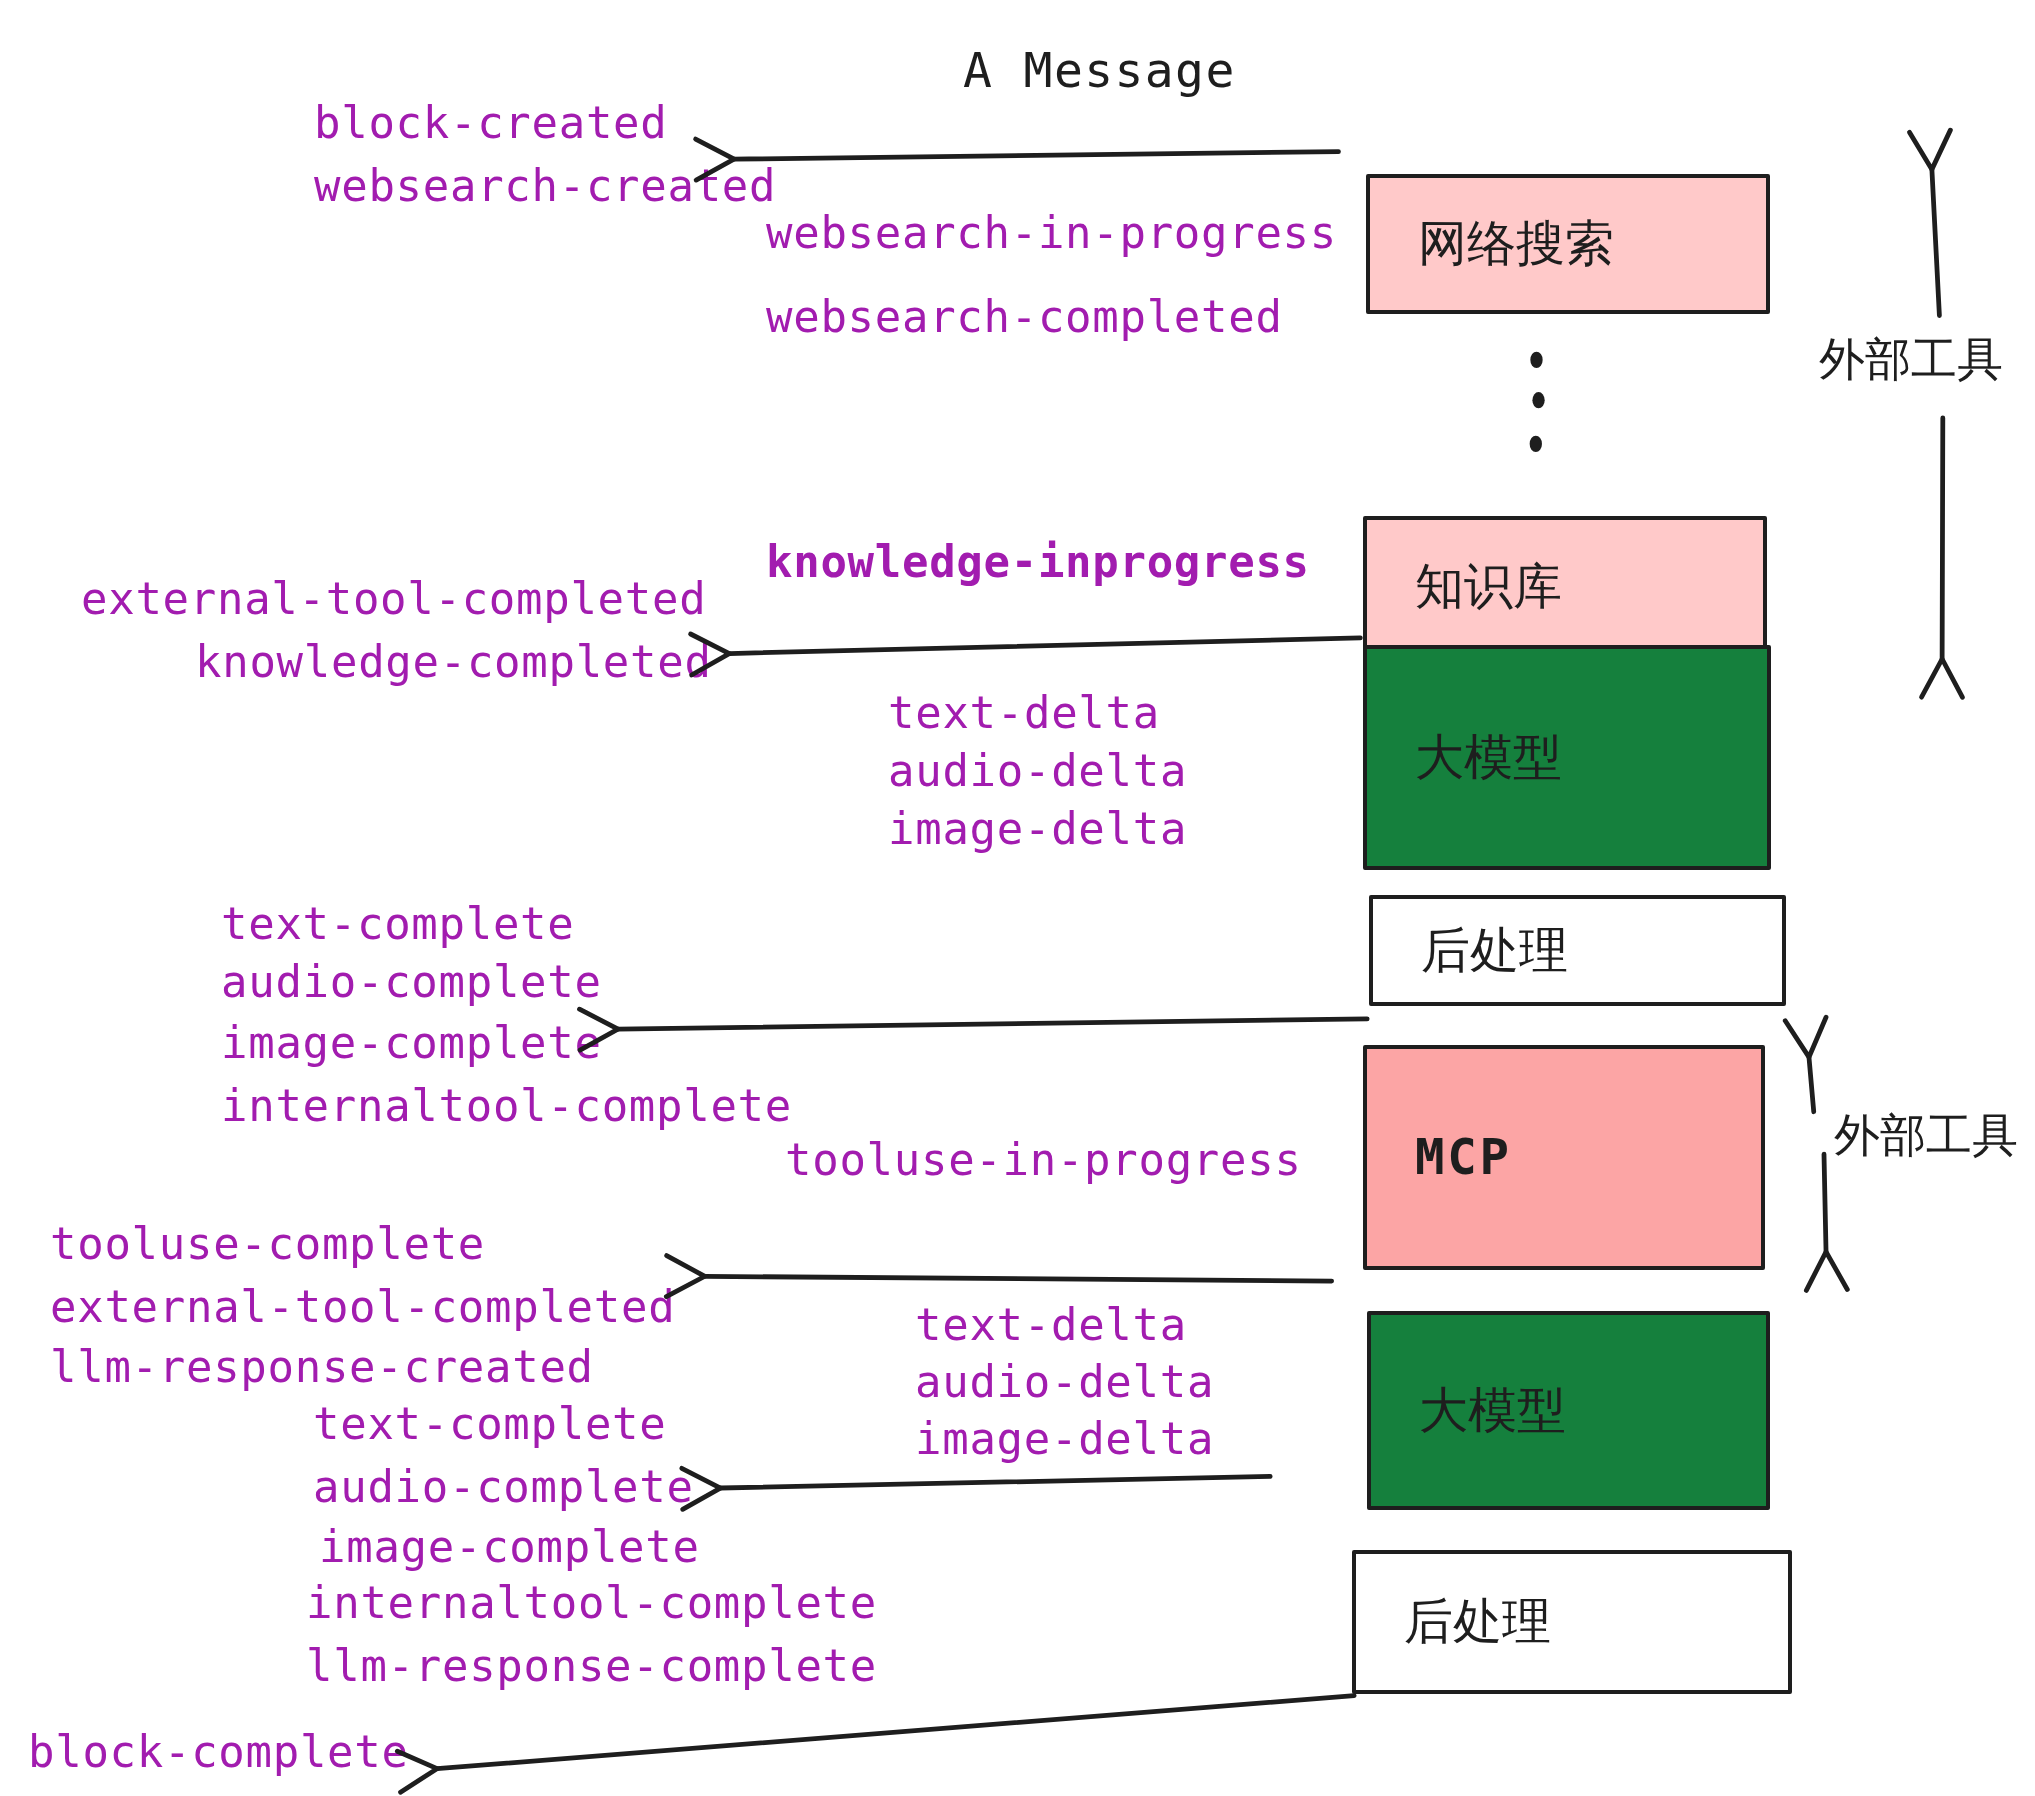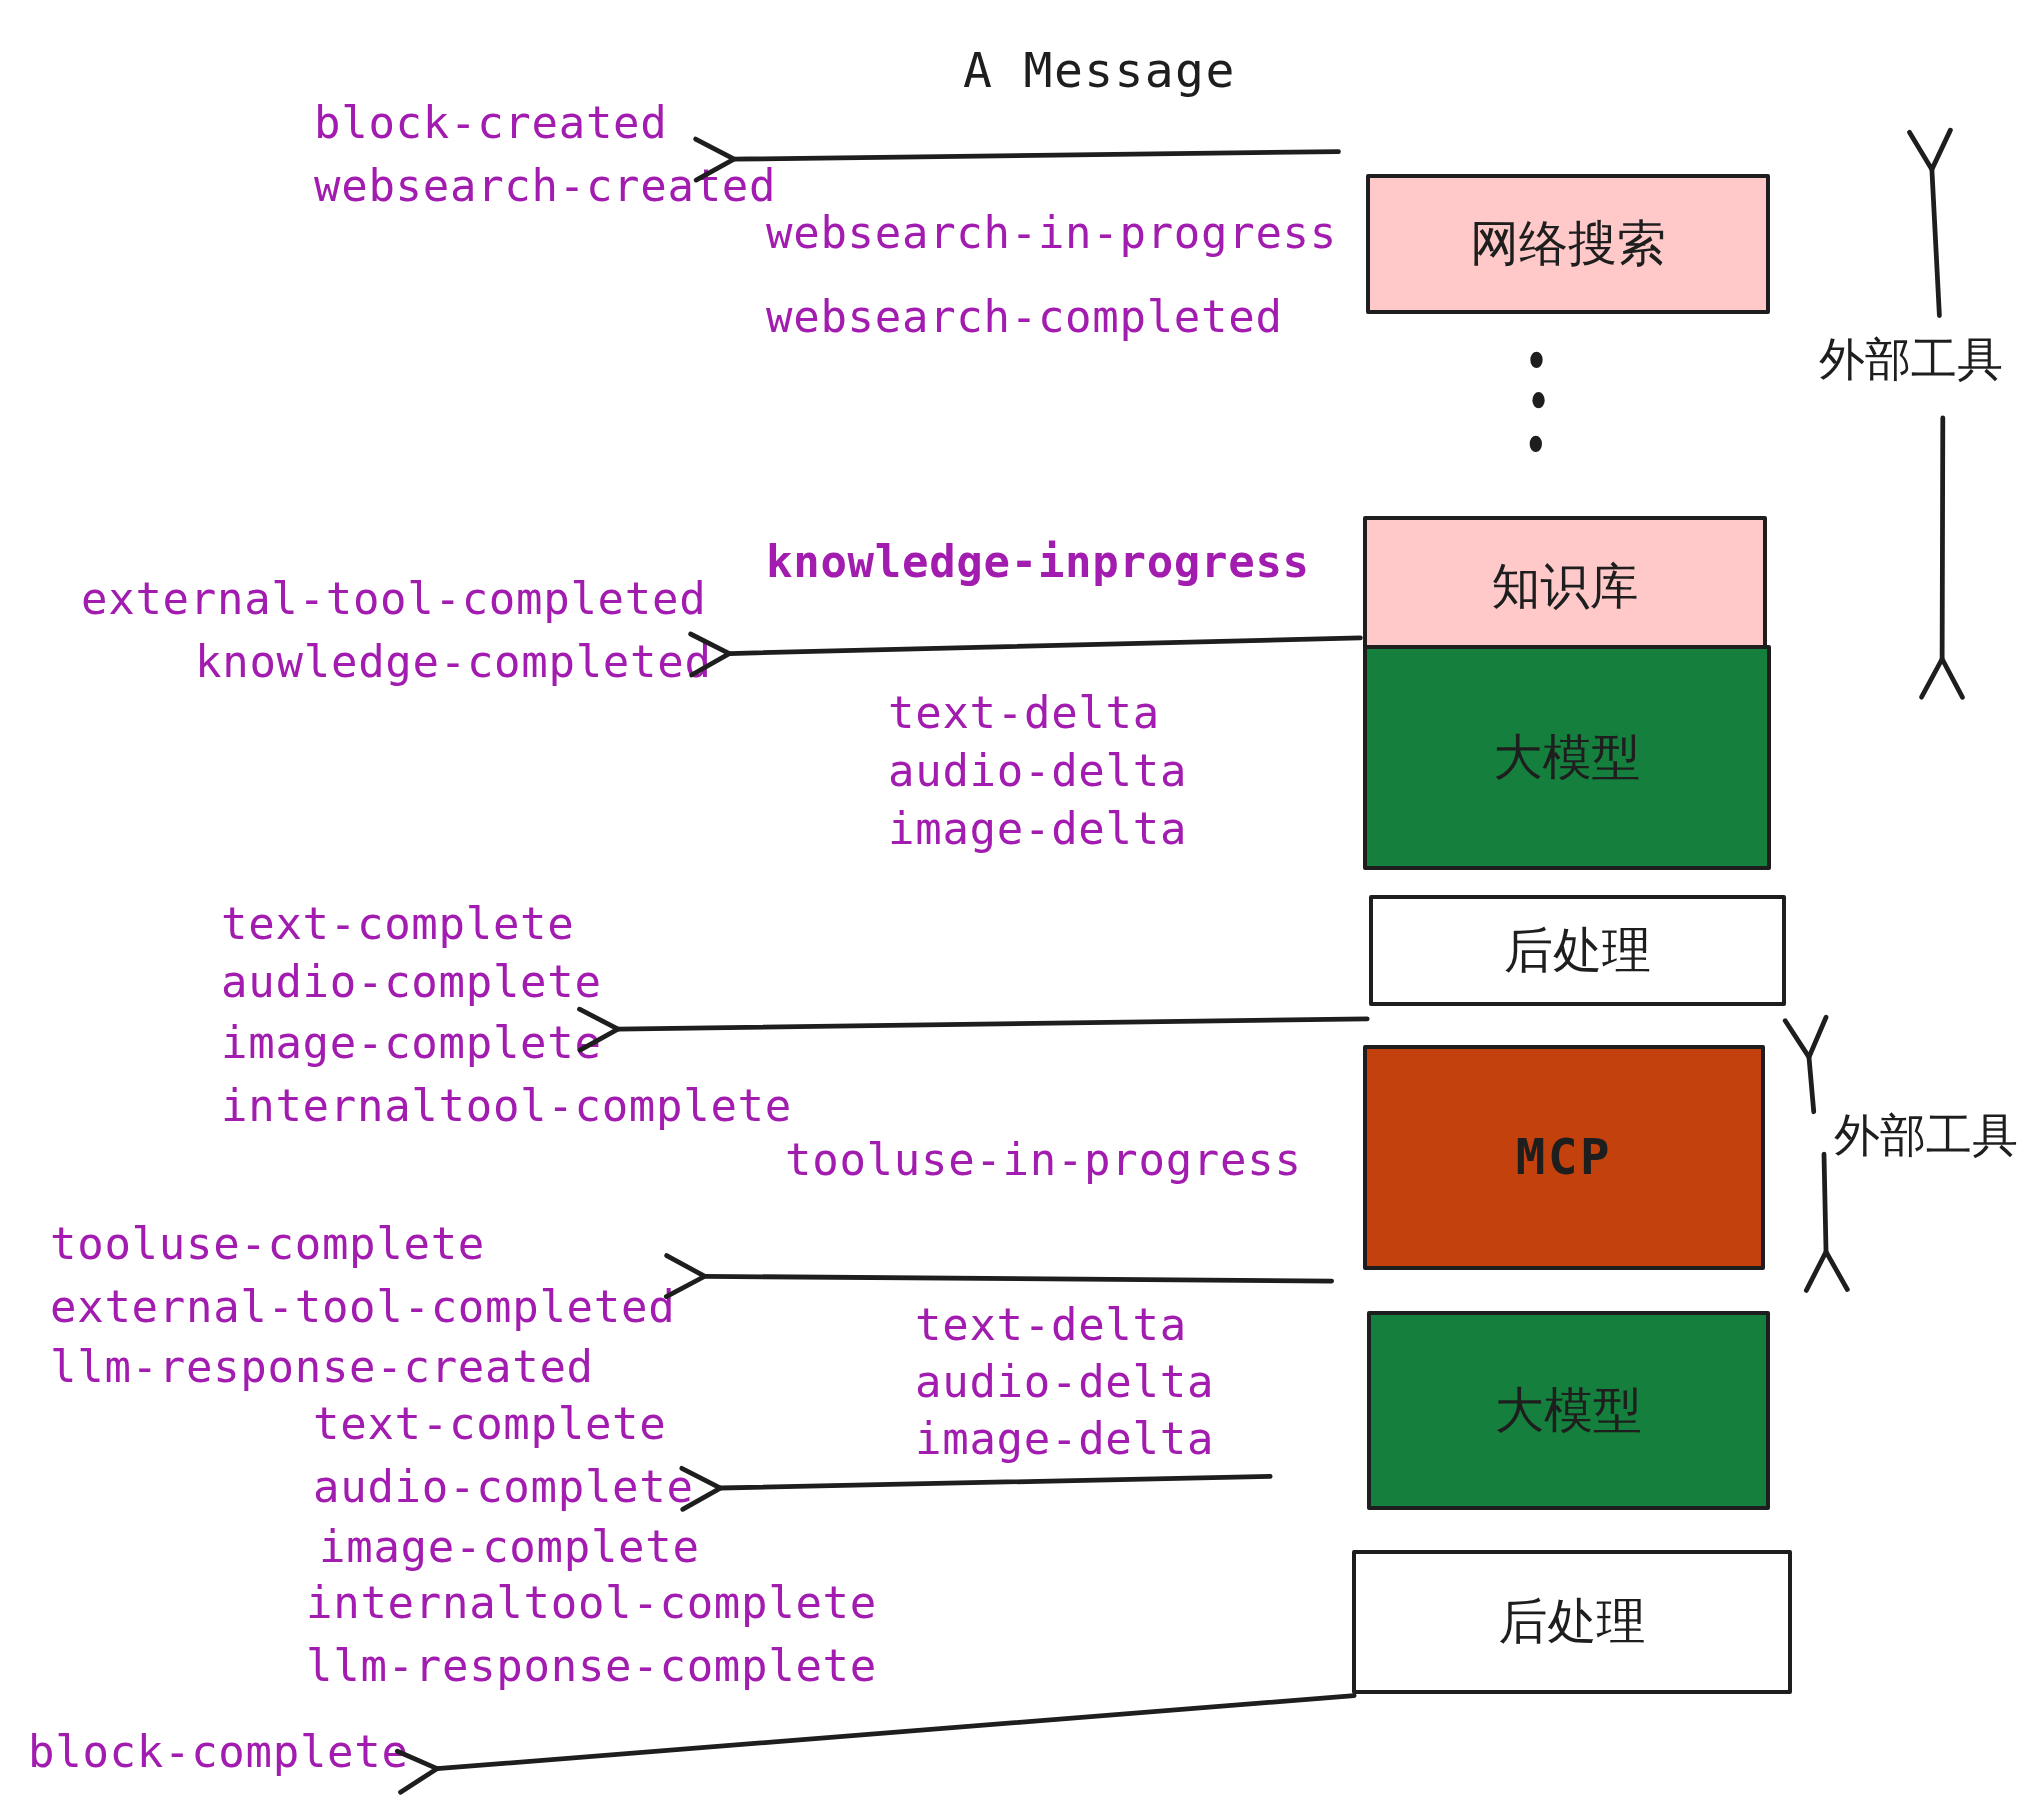--- a/index.html
+++ b/index.html
@@ -2,27 +2,27 @@
 <html style="font-size:11px"><head>
 <meta charset="utf-8">
 <style>
   html,body{margin:0;padding:0;background:#ffffff;}
   #canvas{position:relative;width:2035px;height:1796px;background:#ffffff;overflow:hidden;
           font-family:"DejaVu Sans Mono", monospace;color:#1e1e1e;}
   .ev{position:absolute;font-size:44px;letter-spacing:0.7px;white-space:nowrap;
       transform:translateY(-50%);color:#a21caf;}
   .title{position:absolute;left:963px;top:42px;font-size:48px;letter-spacing:1.4px;white-space:nowrap;text-align:center;}
   .box{position:absolute;border:4.8px solid #1e1e1e;border-radius:2px;box-sizing:border-box;
-       display:flex;align-items:center;justify-content:center;}
+       display:flex;align-items:center;justify-content:flex-start;padding-left:48px;}
   .box .lbl{font-family:"DejaVu Sans", sans-serif;font-size:49px;font-weight:500;
             color:#1e1e1e;white-space:nowrap;}
   .box .lbl.mono{font-family:"DejaVu Sans Mono", monospace;font-weight:600;letter-spacing:2.7px;}
   .fill-pink{background:#ffc9c9;}
   .fill-green{background:#15803d;}
-  .fill-yellow{background:#c2410c;}
+  .fill-yellow{background:#fca5a5;}
   .fill-white{background:#ffffff;}
   .side-cjk{position:absolute;font-family:"DejaVu Sans", sans-serif;font-size:46px;font-weight:500;
             white-space:nowrap;transform:translate(-50%,-50%);color:#1e1e1e;}
   svg.overlay{position:absolute;left:0;top:0;width:2035px;height:1796px;pointer-events:none;}
   svg .ln{stroke:#1e1e1e;stroke-width:7;fill:none;stroke-linecap:round;}
   svg .dot{fill:#1e1e1e;}
 </style>
 </head>
 <body>
 

